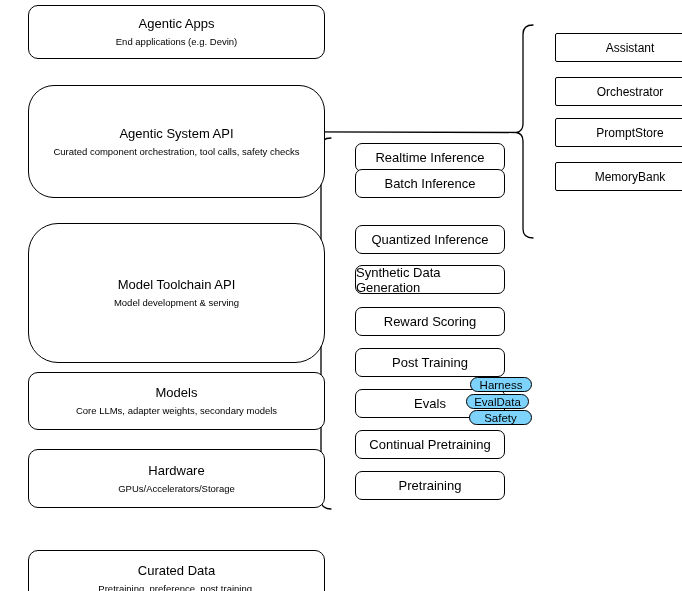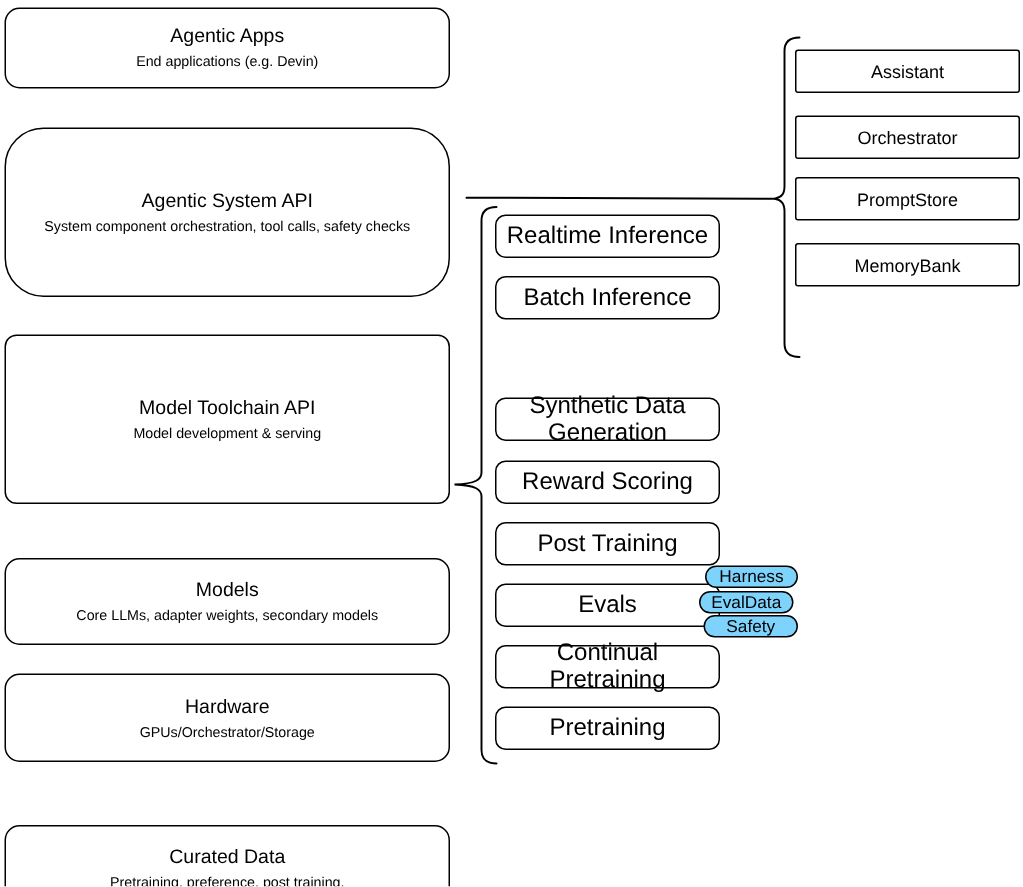--- a/index.html
+++ b/index.html
@@ -16,37 +16,38 @@
   
   .node{
     position:absolute;
     box-sizing:border-box;
     border:1.3px solid #000000;
     background:#ffffff;
     display:flex;
     flex-direction:column;
     align-items:center;
     justify-content:center;
-    text-align:center;
+    text-align:left;
+    margin-left:25px;
   }
 
   
   .lbox{left:3px;width:297px;border-radius:10px;gap:5px;}
   .lbox .title{font-size:13px;line-height:14px;}
   .lbox .subtitle{font-size:9.5px;line-height:11px;padding:0 8px;}
   .lb0{top:5px;height:54px;}
   .lb1{top:85px;height:113px;border-radius:26px;}
-  .lb2{top:223px;height:113px;border-radius:8px;}
+  .lb2{top:223px;height:140px;border-radius:30px;}
   .lb3{top:372px;height:58px;}
   .lb4{top:449px;height:59px;}
   .lb5{top:550px;height:58px;}
 
   
-  .mbox{left:330px;width:150px;height:29px;border-radius:7px;font-size:16px;}
-  .m0{top:143px;} .m1{top:184px;} .m2{top:225px;} .m3{top:265px;}
+  .mbox{left:330px;width:150px;height:29px;border-radius:7px;font-size:13px;}
+  .m0{top:143px;} .m1{top:169px;} .m2{top:225px;} .m3{top:265px;}
   .m4{top:307px;} .m5{top:348px;} .m6{top:389px;} .m7{top:430px;} .m8{top:471px;}
 
   
   .rbox{left:530px;width:150px;height:29px;border-radius:2px;font-size:12px;}
   .r0{top:33px;} .r1{top:77px;} .r2{top:118px;} .r3{top:162px;} .r4{top:205px;}
 
   
   .pill{
     position:absolute;
     box-sizing:border-box;
@@ -77,41 +78,42 @@
 
     <path d="M 331 138 C 324 138 321 141 321 147 L 321 315 C 321 319.5 317.5 322.5 303 323 C 317.5 323.5 321 326.5 321 331 L 321 500 C 321 506 324 509 331 509" fill="none" stroke="#000000" stroke-width="1.3" stroke-linecap="round"></path>
   </svg>
 
   <div class="node lbox lb0">
     <div class="title">Agentic Apps</div>
     <div class="subtitle">End applications (e.g. Devin)</div>
   </div>
   <div class="node lbox lb1">
     <div class="title">Agentic System API</div>
-    <div class="subtitle">System component orchestration, tool calls, safety checks</div>
+    <div class="subtitle">Curated component orchestration, tool calls, safety checks</div>
   </div>
   <div class="node lbox lb2">
     <div class="title">Model Toolchain API</div>
     <div class="subtitle">Model development &amp; serving</div>
   </div>
   <div class="node lbox lb3">
     <div class="title">Models</div>
     <div class="subtitle">Core LLMs, adapter weights, secondary models</div>
   </div>
   <div class="node lbox lb4">
     <div class="title">Hardware</div>
-    <div class="subtitle">GPUs/Orchestrator/Storage</div>
+    <div class="subtitle">GPUs/Accelerators/Storage</div>
   </div>
   <div class="node lbox lb5">
     <div class="title">Curated Data</div>
     <div class="subtitle">Pretraining, preference, post training.</div>
   </div>
 
   <div class="node mbox m0">Realtime Inference</div>
   <div class="node mbox m1">Batch Inference</div>
+  <div class="node mbox m2">Quantized Inference</div>
   <div class="node mbox m3">Synthetic Data Generation</div>
   <div class="node mbox m4">Reward Scoring</div>
   <div class="node mbox m5">Post Training</div>
   <div class="node mbox m6">Evals</div>
   <div class="node mbox m7">Continual Pretraining</div>
   <div class="node mbox m8">Pretraining</div>
 
   <div class="pill p0">Harness</div>
   <div class="pill p1">EvalData</div>
   <div class="pill p2">Safety</div>

